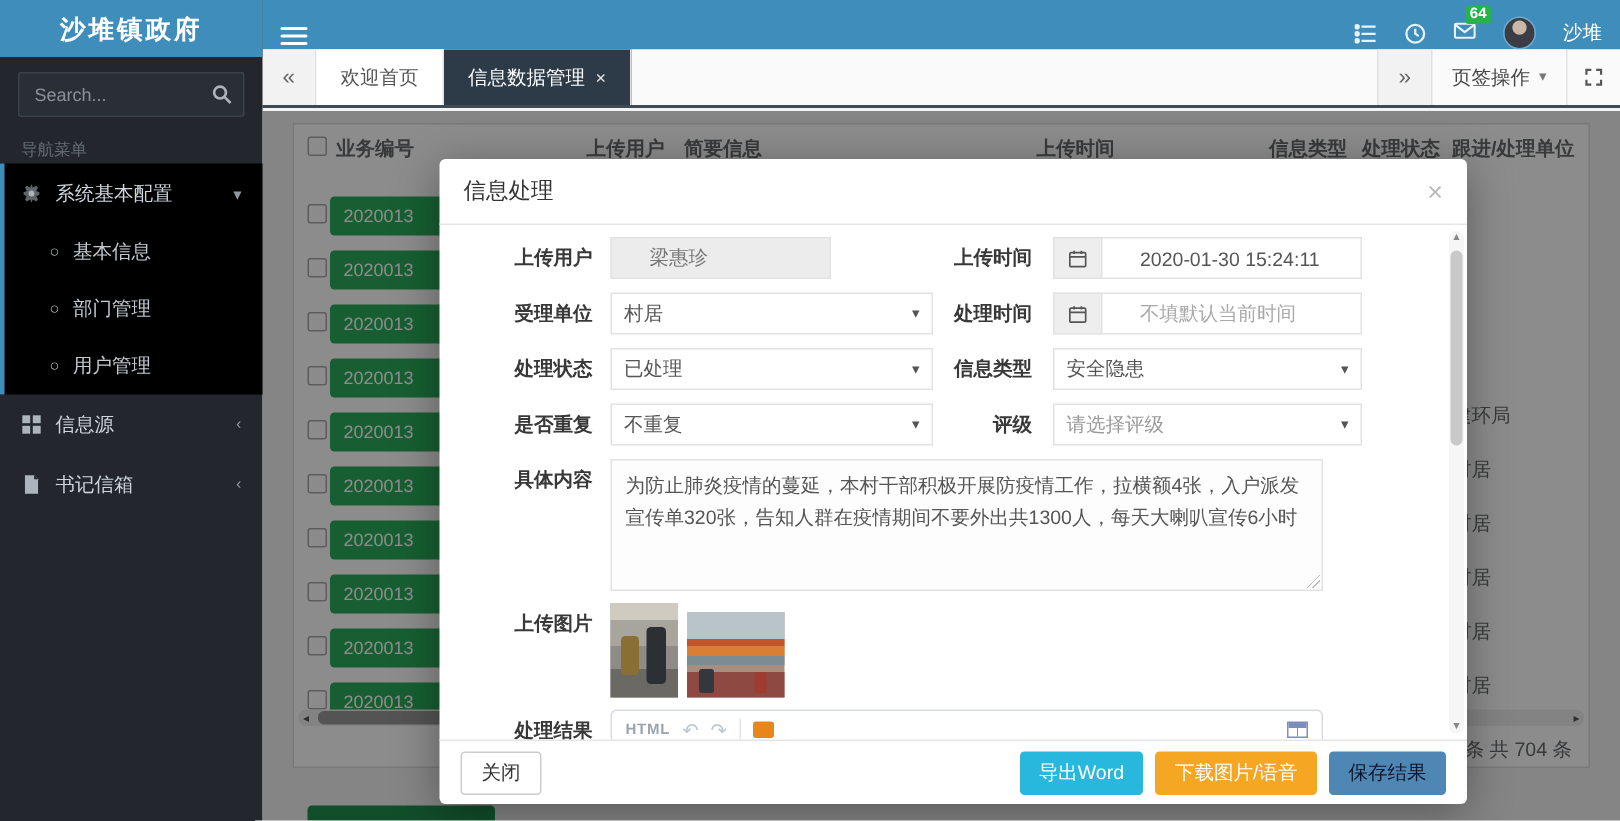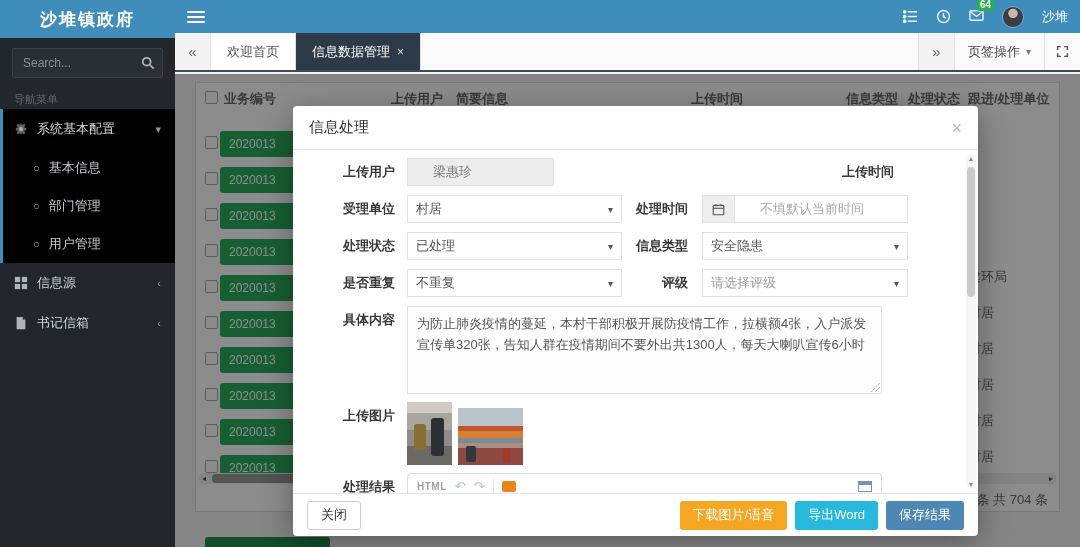--- a/index.html
+++ b/index.html
@@ -17,21 +17,21 @@
   .nav-item { display:flex; align-items:center; gap:9px; padding:11px 14px; color:#cfd5dc; font-size:13px; cursor:pointer; }
   .nav-group.active { border-left:3px solid #3f8dbb; background:#000000; }
   .nav-group.active .nav-item { padding-left:11px; }
   .nav-ico { width:14px; height:14px; color:#aeb4bb; flex-shrink:0; }
   .chev { margin-left:auto; font-size:11px; color:#9096a0; }
   .subitem { display:flex; align-items:center; gap:9px; padding:10px 14px 10px 30px; color:#c4cad1; font-size:13px; cursor:pointer; }
   .sub-circle { font-size:11px; color:#aeb4bb; }
 
   
   .main { position:absolute; left:175px; top:0; right:0; height:547px; }
-  .topbar { height:33px; background:#3f8dbb; display:flex; align-items:center; padding:0 12px; color:#fff; }
+  .topbar { height:33px; background:#3f8dbb; display:flex; align-items:flex-end; padding:0 12px; color:#fff; }
   .hamburger { width:18px; cursor:pointer; }
   .hamburger span { display:block; height:2px; background:#fff; margin:3px 0; border-radius:1px; }
   .top-right { margin-left:auto; display:flex; align-items:center; gap:18px; }
   .tb-ico { width:15px; height:15px; color:#eaf3f8; cursor:pointer; }
   .mail-wrap { position:relative; cursor:pointer; }
   .badge { position:absolute; top:-9px; right:-10px; background:#26b34b; color:#fff; font-size:10px; line-height:12px; padding:0 3px; border-radius:2px; font-weight:bold; }
   .avatar { width:22px; height:22px; border-radius:50%; background:radial-gradient(circle at 50% 32%, #c9b8a6 0 26%, #3c3c44 30% 100%); border:1px solid #6fa9cc; cursor:pointer; }
   .username { font-size:13px; color:#fff; cursor:pointer; }
 
   
@@ -107,21 +107,21 @@
   .m-scroll .up,.m-scroll .dn { position:absolute; left:0; width:10px; text-align:center; font-size:7px; color:#888; }
   .m-scroll .up { top:1px; } .m-scroll .dn { bottom:1px; }
   .m-thumb { position:absolute; left:1px; top:13px; width:8px; height:130px; background:#c9c9c9; border-radius:4px; cursor:pointer; }
 
   .m-footer { height:43px; border-top:1px solid #e5e5e5; display:flex; align-items:center; padding:0 14px; gap:8px; flex-shrink:0; }
   .btn { height:29px; padding:0 13px; font-size:13px; border-radius:3px; display:flex; align-items:center; cursor:pointer; white-space:nowrap; }
   .btn-default { background:#fff; border:1px solid #ccc; color:#333; }
   .f-spacer { flex:1; }
   .btn-info { background:#29b8dd; color:#fff; }
   .btn-warn { background:#f5a623; color:#fff; }
-  .btn-prim { background:#4e86b4; color:#ffffff; }
+  .btn-prim { background:#4e86b4; color:#0f172a; }
 </style>
 </head>
 <body>
 
 <aside class="sidebar">
   <div class="brand">沙堆镇政府</div>
   <div class="search-box">
     <input placeholder="Search..." style="">
     <svg class="search-icon" viewBox="0 0 16 16" fill="none" stroke="currentColor" stroke-width="2">
         <circle cx="6.5" cy="6.5" r="4.5"></circle>
@@ -282,20 +282,31 @@
       <div class="m-header">
         <span class="m-title">信息处理</span>
         <span class="m-close">×</span>
       </div>
       <div class="m-body">
 
         <div class="frow">
           <div class="flabel">上传用户</div>
           <div class="inp disabled">梁惠珍</div>
           <div class="flabel2">上传时间</div>
+          <div class="igroup">
+            <div class="iaddon">
+              <svg viewBox="0 0 16 16" fill="none" stroke="currentColor" stroke-width="1.4">
+                  <rect x="1.5" y="3" width="13" height="11.5" rx="1"></rect>
+                  <line x1="1.5" y1="6.5" x2="14.5" y2="6.5"></line>
+                  <line x1="5" y1="1.5" x2="5" y2="4"></line>
+                  <line x1="11" y1="1.5" x2="11" y2="4"></line>
+                </svg>
+            </div>
+            <div class="inp">2020-01-30 15:24:11</div>
+          </div>
         </div>
 
         <div class="frow">
           <div class="flabel">受理单位</div>
           <div class="sel">
             <span>村居</span>
             <span class="caret">▾</span>
           </div>
           <div class="flabel2">处理时间</div>
           <div class="igroup">
@@ -370,19 +381,19 @@
         <div class="m-scroll">
           <span class="up">▲</span>
           <div class="m-thumb"></div>
           <span class="dn">▼</span>
         </div>
       </div>
 
       <div class="m-footer">
         <div class="btn btn-default">关闭</div>
         <div class="f-spacer"></div>
+        <div class="btn btn-info">导出Word</div>
         <div class="btn btn-warn">下载图片/语音</div>
-        <div class="btn btn-info">导出Word</div>
         <div class="btn btn-prim">保存结果</div>
       </div>
     </div>
   </div>
 </div>
 
 </body></html>

